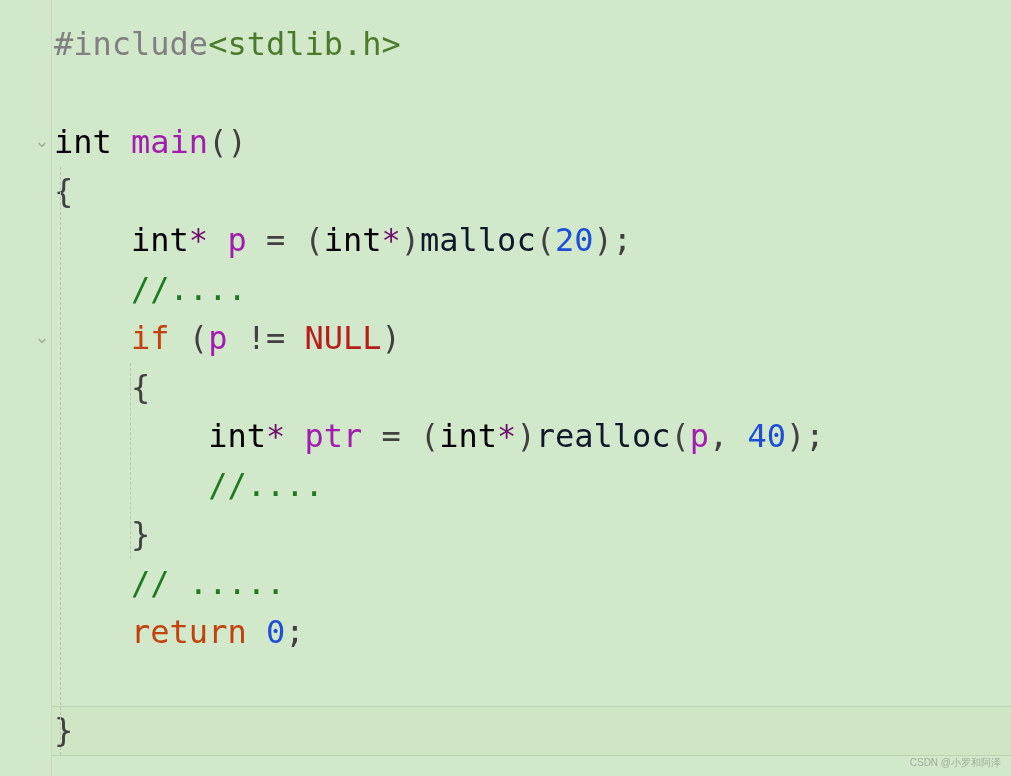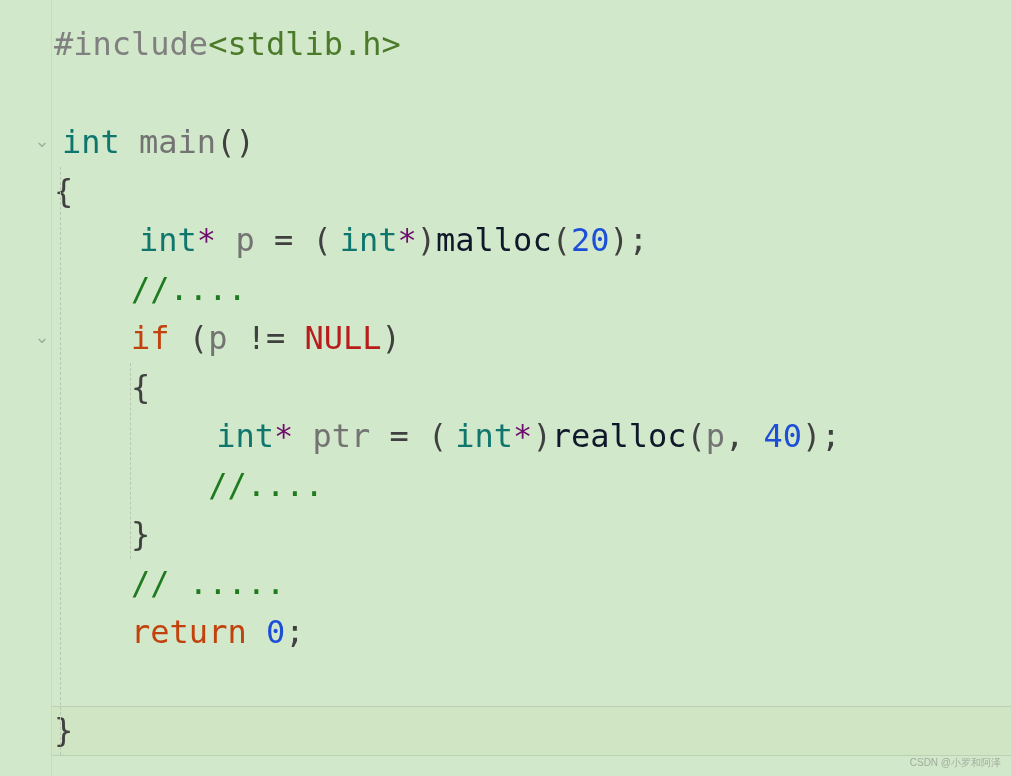--- a/index.html
+++ b/index.html
@@ -44,22 +44,22 @@
   .code-area {
     position: absolute;
     left: 54px;
     top: 20px;
     right: 0;
     white-space: pre;
     line-height: 49px;
   }
   .line { height: 49px; }
   .tok-pre   { color: #808080; }
-  .tok-kw    { color: #0f766e; margin-left: 8px; }
-  .tok-ident { color: #737373; }
+  .tok-kw    { color: #000000; }
+  .tok-ident { color: #a21caf; }
   .tok-func  { color: #0f172a; }
   .tok-num   { color: #1d4ed8; }
   .tok-punct { color: #404040; }
   .tok-star  { color: #6e0d6e; }
   .tok-ctrl  { color: #c2410c; }
   .tok-null  { color: #b91c1c; }
   .tok-cmt   { color: #1e7a1e; }
   .tok-inc   { color: #4a7a2a; }
   .indent-guide {
     position: absolute;

